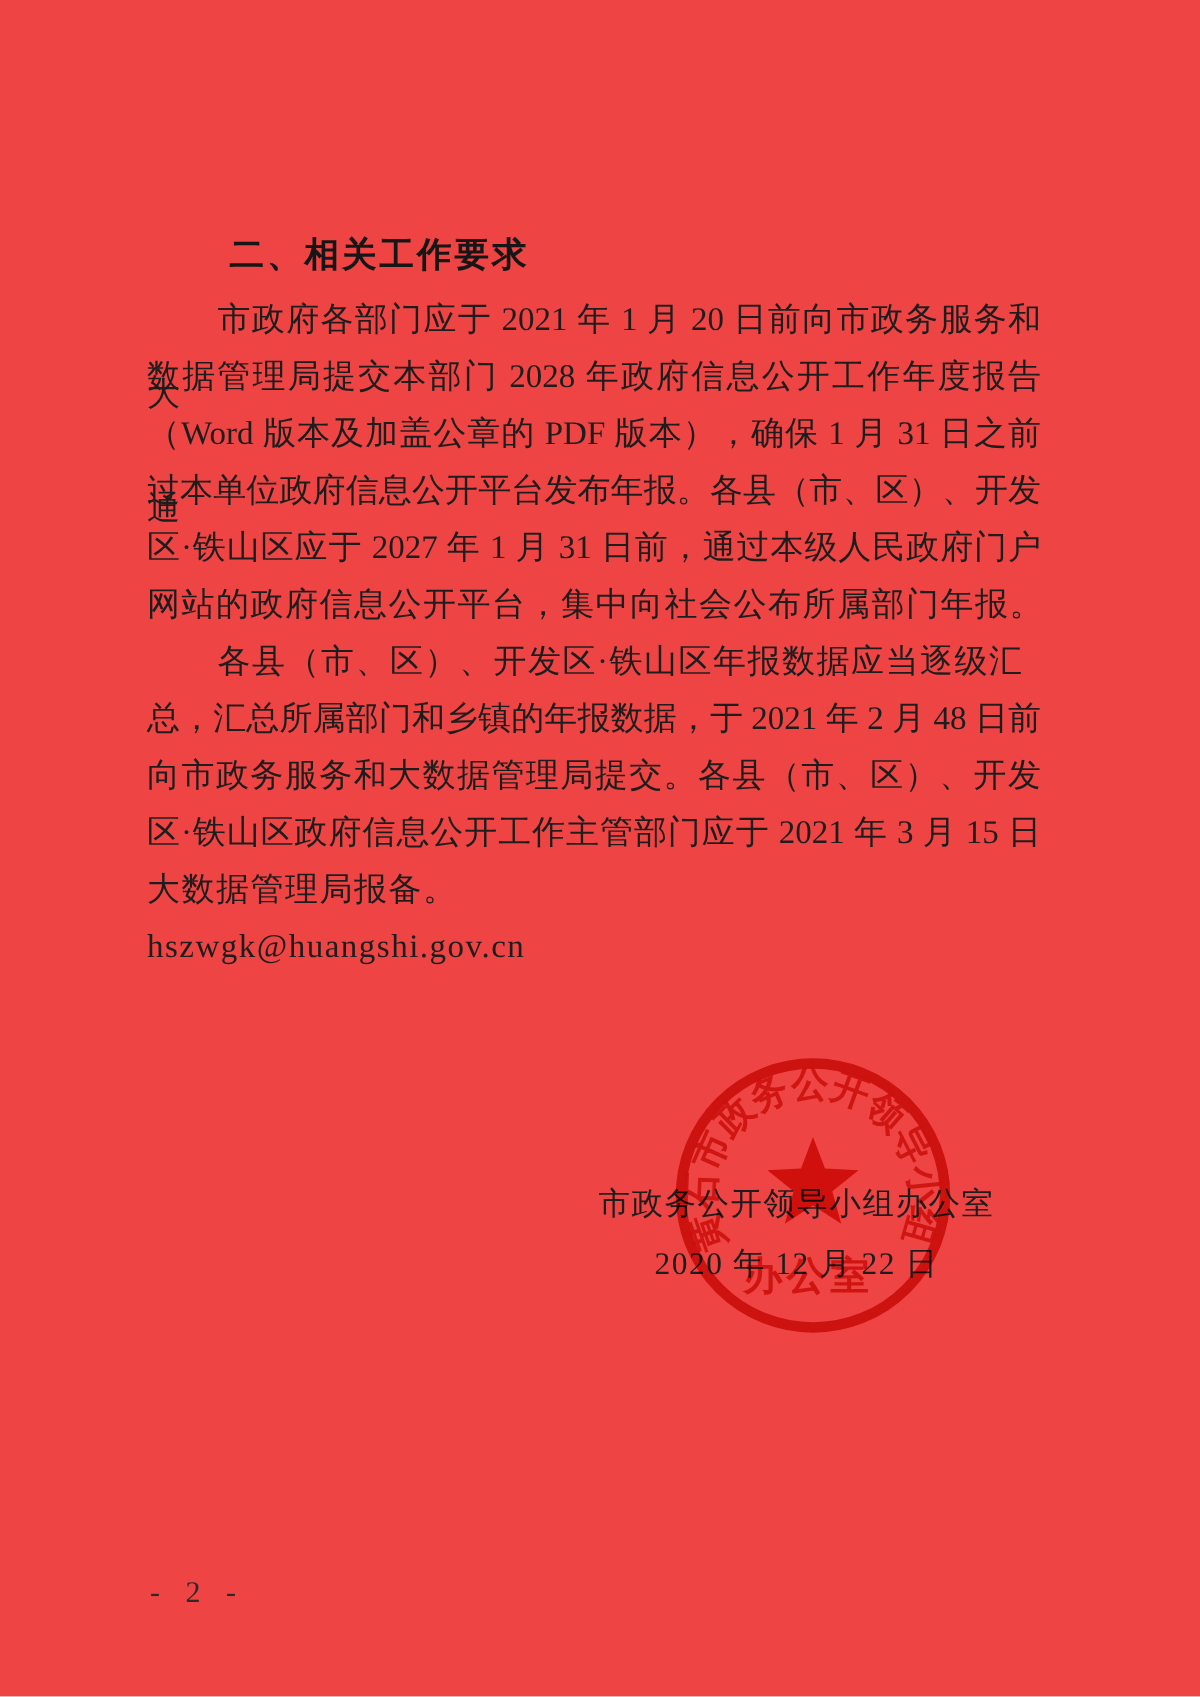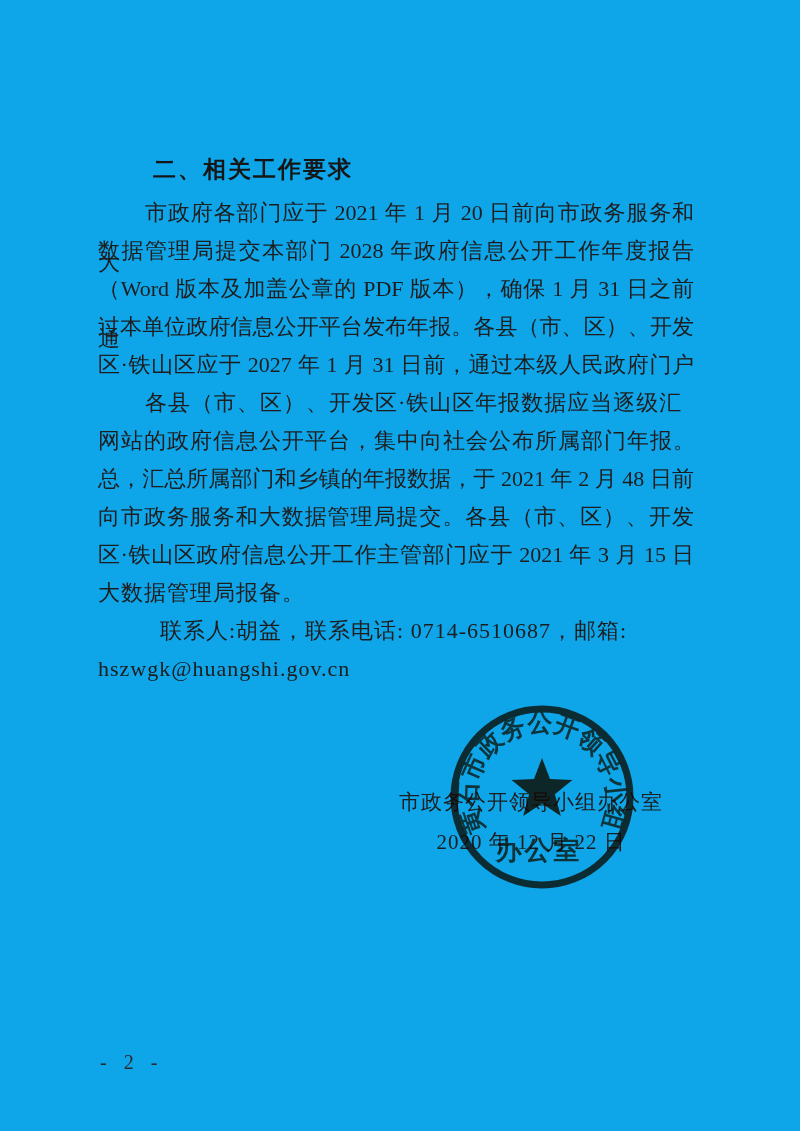--- a/index.html
+++ b/index.html
@@ -1,19 +1,19 @@
 <!DOCTYPE html>
 <html><head>
 <meta charset="utf-8">
 <style>
   html,body{margin:0;padding:0;background:#e8e8e8;}
   .page{
     position:relative;
     width:800px;height:1131px;
-    background:#0ea5e9;
+    background:#ef4444;
     overflow:hidden;
     font-family:"Liberation Serif","DejaVu Serif",serif;
     color:#1d1d1d;
   }
   .content{
     position:absolute;
     left:98px;top:150px;
     width:596px;
   }
   .heading{
@@ -72,29 +72,28 @@
 <div class="page">
 
   <div class="content">
     <div class="heading">二、相关工作要求</div>
 
     <div class="line jfull ind">市政府各部门应于 2021 年 1 月 20 日前向市政务服务和大</div>
     <div class="line jfull">数据管理局提交本部门 2028 年政府信息公开工作年度报告</div>
     <div class="line jfull">（Word 版本及加盖公章的 PDF 版本），确保 1 月 31 日之前通</div>
     <div class="line jfull">过本单位政府信息公开平台发布年报。各县（市、区）、开发</div>
     <div class="line jfull">区·铁山区应于 2027 年 1 月 31 日前，通过本级人民政府门户</div>
+    <div class="line">网站的政府信息公开平台，集中向社会公布所属部门年报。</div>
+
     <div class="line ind">各县（市、区）、开发区·铁山区年报数据应当逐级汇</div>
-
-    <div class="line">网站的政府信息公开平台，集中向社会公布所属部门年报。</div>
     <div class="line jfull">总，汇总所属部门和乡镇的年报数据，于 2021 年 2 月 48 日前</div>
     <div class="line jfull">向市政务服务和大数据管理局提交。各县（市、区）、开发</div>
     <div class="line jfull">区·铁山区政府信息公开工作主管部门应于 2021 年 3 月 15 日</div>
     <div class="line">大数据管理局报备。</div>
 
-    <div class="line cind">联系人:胡益，联系电话: 0714-6510687，邮箱:</div>
     <div class="line">hszwgk@huangshi.gov.cn</div>
   </div>
 
   <div class="signature">
     <div class="sig-office">市政务公开领导小组办公室</div>
     <div class="sig-date">2020 年 12 月 22 日</div>
   </div>
 
   <div class="seal">
     <svg viewBox="0 0 200 200" xmlns="http://www.w3.org/2000/svg">

